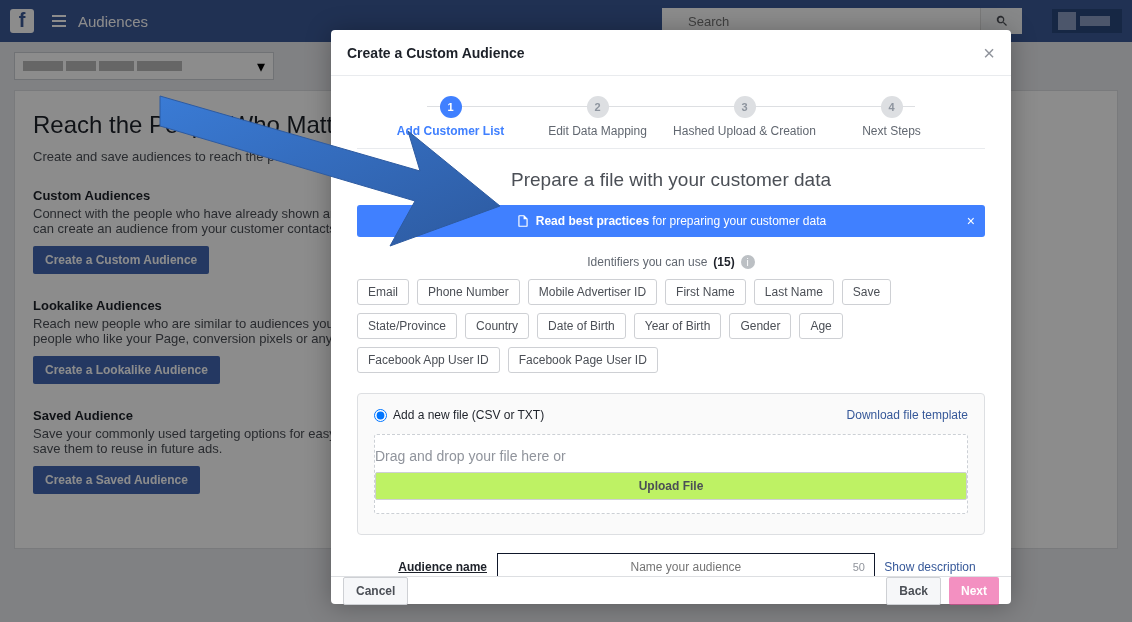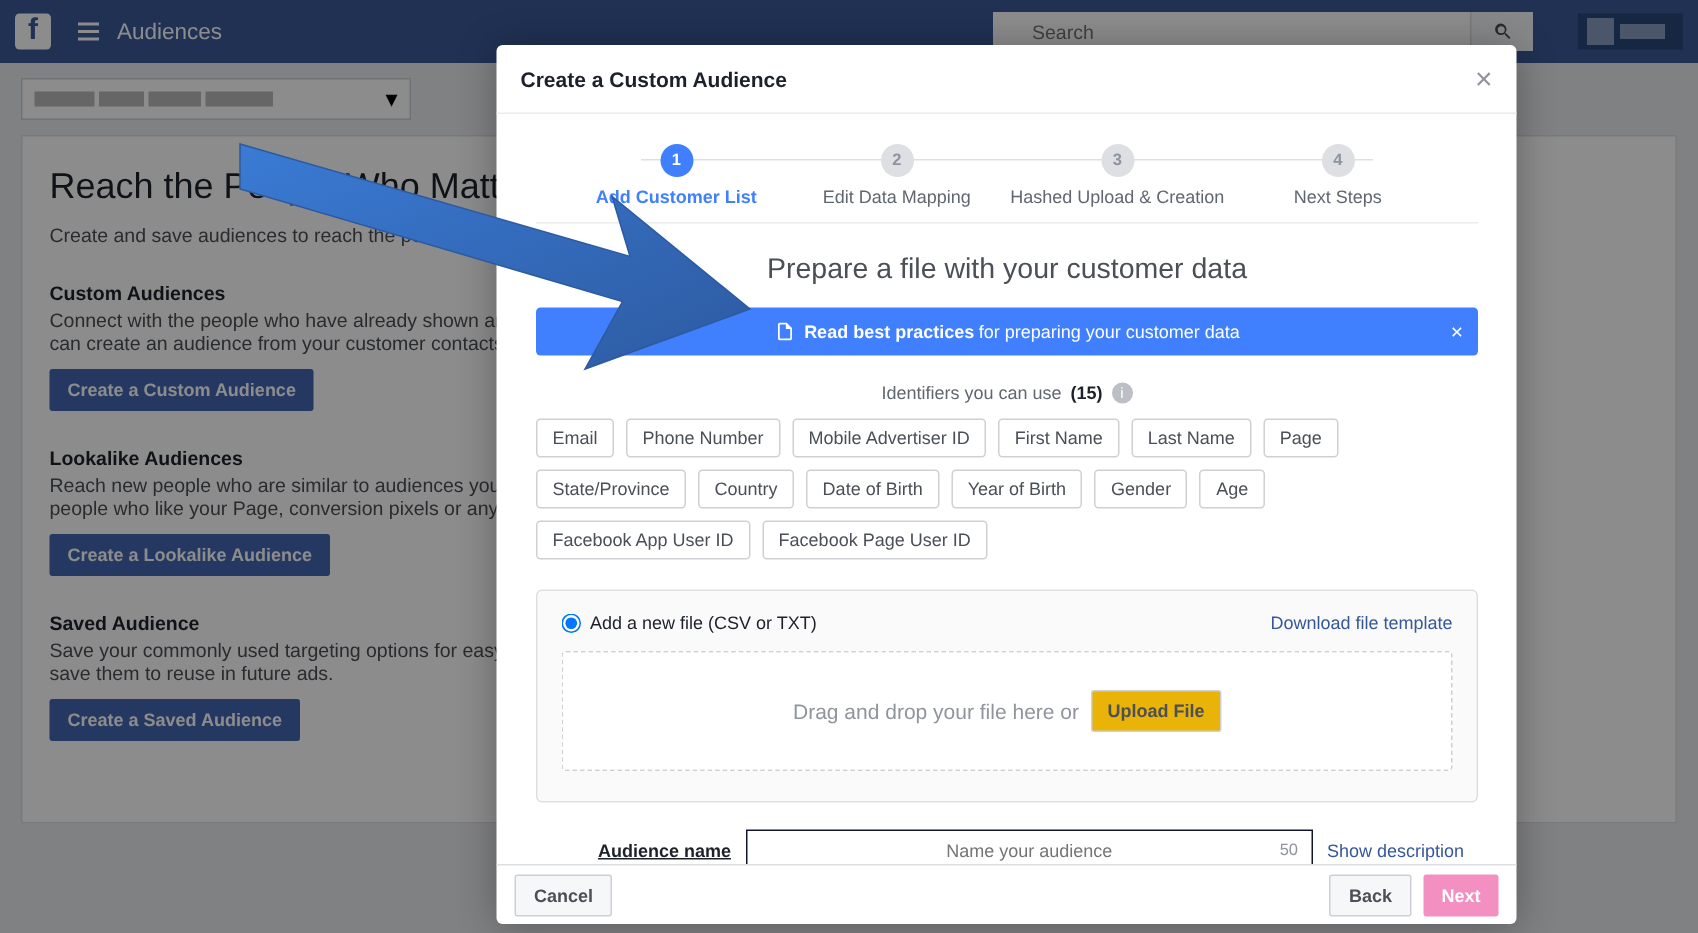--- a/index.html
+++ b/index.html
@@ -62,31 +62,31 @@
 .info-circle { width:14px; height:14px; border-radius:50%; background:#bcc0c4; color:#fff; font-size:10px; display:flex; align-items:center; justify-content:center; cursor:pointer; }
 
 .chips { display: flex; flex-wrap: wrap; gap: 8px; margin-bottom: 20px; }
 .chip { border: 1px solid #ced0d4; border-radius: 3px; padding: 5px 10px; font-size: 12px; color: #4b4f56; cursor: default; background:#fff; }
 
 .upload-panel { border: 1px solid #dddfe2; border-radius: 4px; padding: 14px 16px 20px; background:#fafafa; }
 .upload-top { display: flex; align-items: center; justify-content: space-between; margin-bottom: 12px; font-size: 12px; }
 .radio-row { display: flex; align-items: center; gap: 6px; color:#1d2129; }
 .radio-row input { cursor:pointer; }
 .link { color: #365899; font-size: 12px; cursor: pointer; }
-.dropzone { border: 1px dashed #ccd0d5; height: 80px; display: flex; align-items: center; justify-content: center; gap: 8px; border-radius: 3px; background:#fff; }
+.dropzone { border: 1px dashed #ccd0d5; height: 80px; display: flex; justify-content: center; gap: 8px; border-radius: 3px; background:#fff;flex-direction:column; }
 .dropzone span.dz-txt { color: #90949c; font-size: 14px; }
-.upload-btn { border: 1px solid #ced0d4; background: #eab308; padding: 6px 10px; font-size: 12px; border-radius: 2px; cursor: pointer; color:#4b4f56; font-weight:bold; }
+.upload-btn { border: 1px solid #ced0d4; background: #bef264; padding: 6px 10px; font-size: 12px; border-radius: 2px; cursor: pointer; color:#4b4f56; font-weight:bold; }
 
 .name-row { display: flex; align-items: center; gap: 10px; margin-top: 18px; margin-bottom:10px; }
 .name-row label { font-size: 12px; font-weight: bold; color: #1d2129; width: 130px; text-align: right; text-decoration: underline; }
 .name-row input { flex: 1; height: 28px; border: 1px solid #0f172a; padding: 0 8px; font-size: 12px; outline: none; text-align: center; }
 .name-row .counter { margin-left: -32px; font-size: 11px; color: #90949c; text-align: center; }
 .name-row .link { width: 110px; text-align:center; }
 
-.modal-ftr { height: 40px; border-top: 1px solid #dddfe2; display: flex; align-items: center; justify-content: space-between; padding: 0 12px; }
+.modal-ftr { height: 28px; border-top: 1px solid #dddfe2; display: flex; align-items: center; justify-content: space-between; padding: 0 12px; }
 .btn-sec { border: 1px solid #ced0d4; background: #f6f7f9; padding: 0 12px; height: 28px; font-size: 12px; border-radius: 2px; cursor: pointer; color:#4b4f56; font-weight:bold; }
 .btn-primary { background: #ec4899; color: #fff; border: none; padding: 0 12px; height: 28px; font-size: 12px; font-weight: bold; border-radius: 2px; cursor: pointer; opacity:.6; }
 .ftr-right { display:flex; gap:8px; }
 
 .arrow-overlay { position: absolute; left: 140px; top: 86px; z-index: 50; pointer-events: none; }
 </style>
 </head>
 <body>
 
 <div class="topbar">
@@ -184,21 +184,21 @@
       <b>(15)</b>
       <div class="info-circle">i</div>
     </div>
 
     <div class="chips" id="chips">
         <div class="chip">Email</div>
         <div class="chip">Phone Number</div>
         <div class="chip">Mobile Advertiser ID</div>
         <div class="chip">First Name</div>
         <div class="chip">Last Name</div>
-        <div class="chip">Page</div>
+        <div class="chip">Save</div>
         <div class="chip">State/Province</div>
         <div class="chip">Country</div>
         <div class="chip">Date of Birth</div>
         <div class="chip">Year of Birth</div>
         <div class="chip">Gender</div>
         <div class="chip">Age</div>
         <div class="chip">Facebook App User ID</div>
         <div class="chip">Facebook Page User ID</div>
       </div>
 

